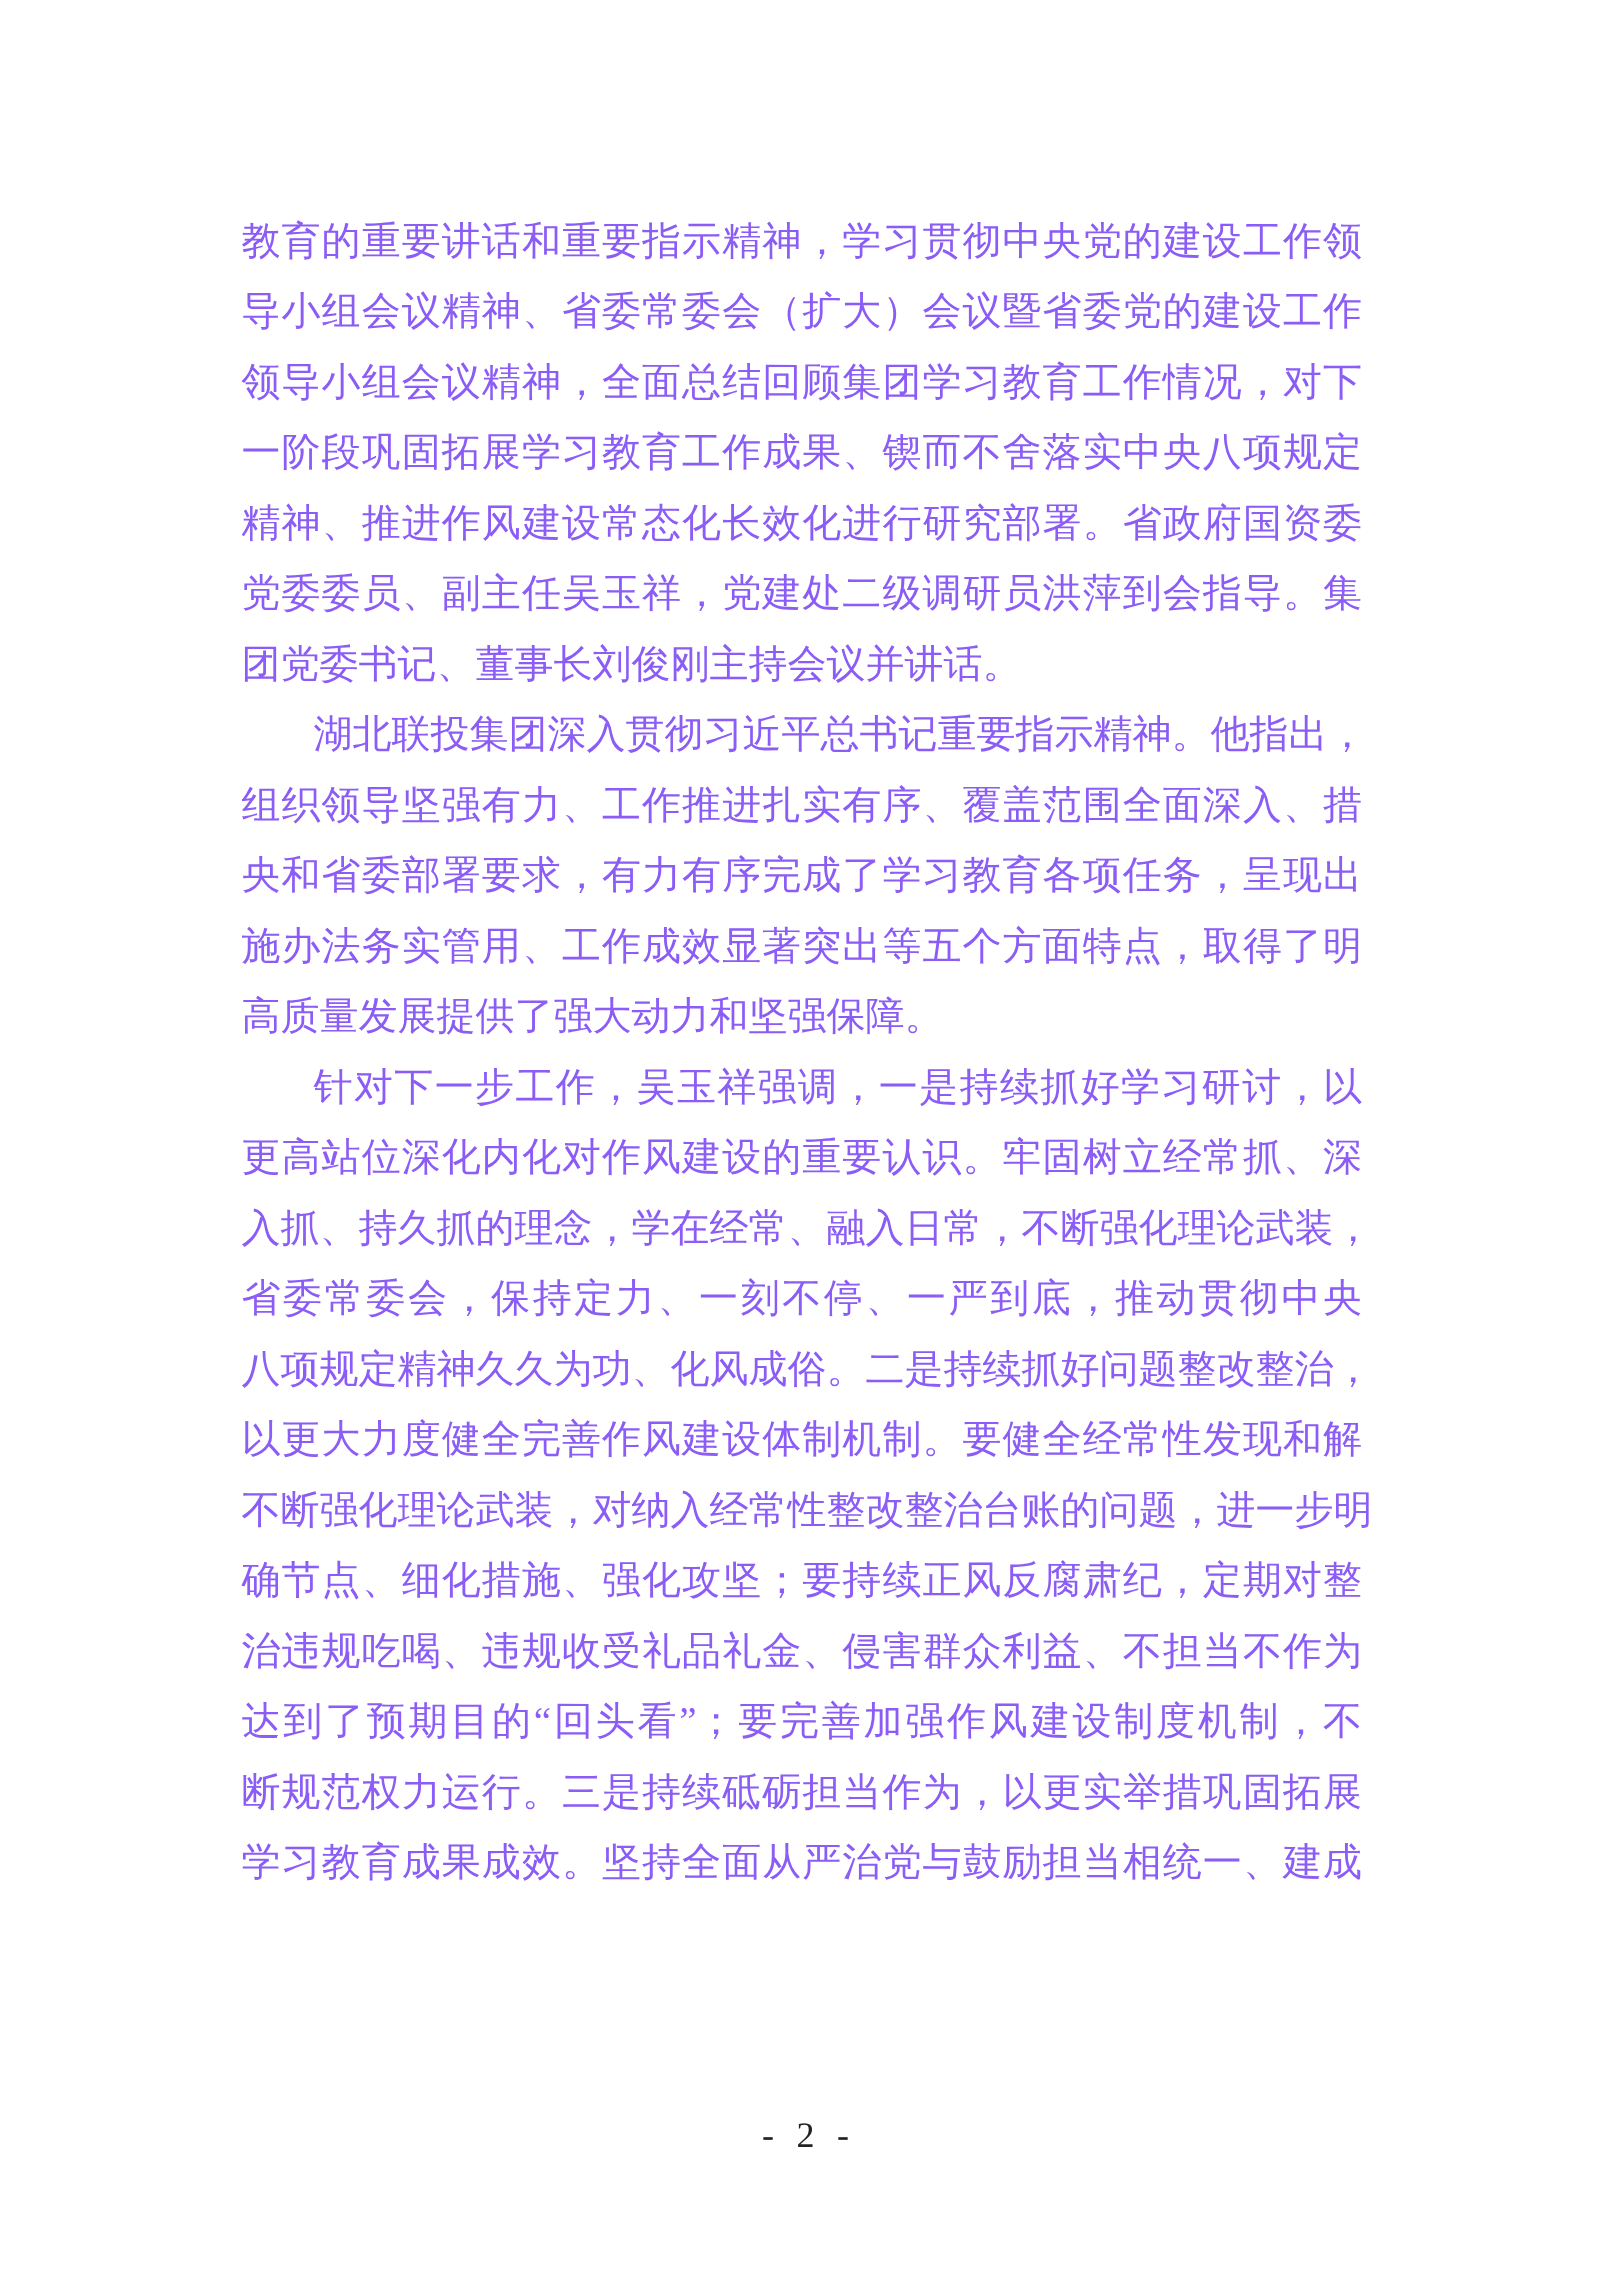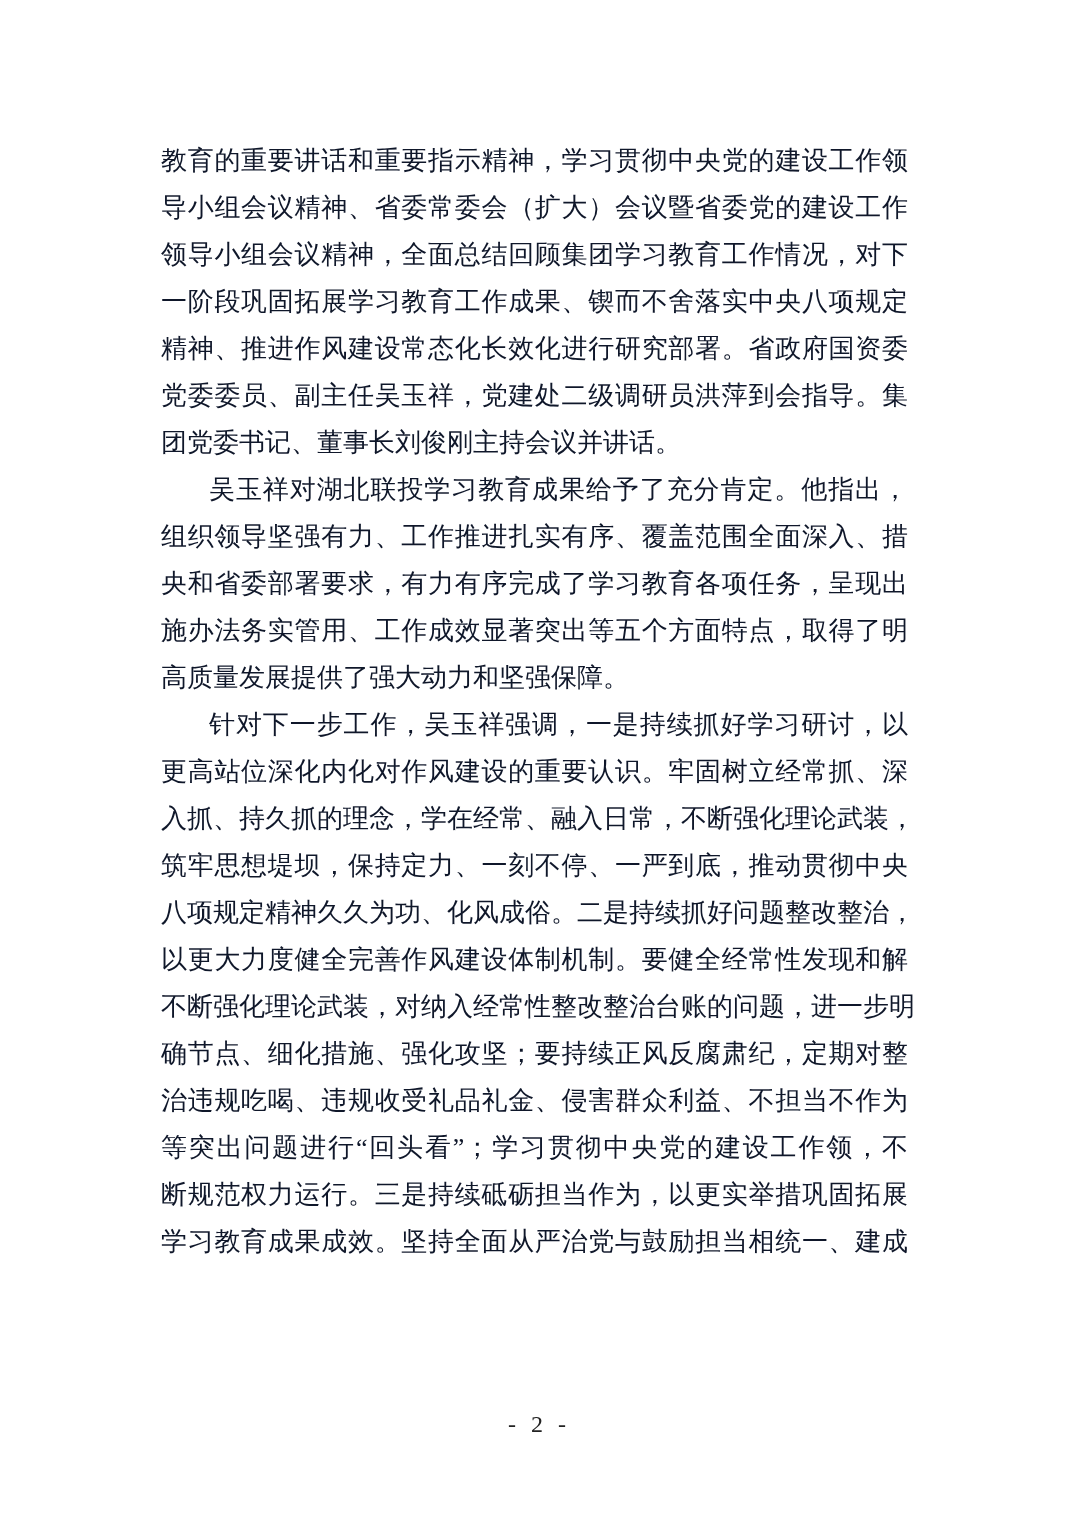--- a/index.html
+++ b/index.html
@@ -18,21 +18,21 @@
   .text-block {
     position: absolute;
     left: 161px;
     top: 137px;
     width: 747px;
   }
   .line {
     height: 47px;
     line-height: 47px;
     font-size: 26px;
-    color: #0f172a;
+    color: #8b5cf6;
     text-align: justify;
     text-align-last: justify;
     white-space: nowrap;
     letter-spacing: 0;
     font-family: Liberation Serif, serif;
   }
   .line.indent {
     text-indent: 48px;
   }
   .line.para-end {
@@ -56,33 +56,33 @@
 
 <div class="doc-page">
   <div class="text-block">
     <div class="line">教育的重要讲话和重要指示精神，学习贯彻中央党的建设工作领</div>
     <div class="line">导小组会议精神、省委常委会（扩大）会议暨省委党的建设工作</div>
     <div class="line">领导小组会议精神，全面总结回顾集团学习教育工作情况，对下</div>
     <div class="line">一阶段巩固拓展学习教育工作成果、锲而不舍落实中央八项规定</div>
     <div class="line">精神、推进作风建设常态化长效化进行研究部署。省政府国资委</div>
     <div class="line">党委委员、副主任吴玉祥，党建处二级调研员洪萍到会指导。集</div>
     <div class="line para-end">团党委书记、董事长刘俊刚主持会议并讲话。</div>
-    <div class="line indent">吴玉祥对湖北联投学习教育成果给予了充分肯定。他指出，</div>
+    <div class="line indent">湖北联投集团深入贯彻习近平总书记重要指示精神。他指出，</div>
     <div class="line">组织领导坚强有力、工作推进扎实有序、覆盖范围全面深入、措</div>
     <div class="line">央和省委部署要求，有力有序完成了学习教育各项任务，呈现出</div>
     <div class="line">施办法务实管用、工作成效显著突出等五个方面特点，取得了明</div>
     <div class="line para-end">高质量发展提供了强大动力和坚强保障。</div>
     <div class="line indent">针对下一步工作，吴玉祥强调，一是持续抓好学习研讨，以</div>
     <div class="line">更高站位深化内化对作风建设的重要认识。牢固树立经常抓、深</div>
     <div class="line">入抓、持久抓的理念，学在经常、融入日常，不断强化理论武装，</div>
-    <div class="line">筑牢思想堤坝，保持定力、一刻不停、一严到底，推动贯彻中央</div>
+    <div class="line">省委常委会，保持定力、一刻不停、一严到底，推动贯彻中央</div>
     <div class="line">八项规定精神久久为功、化风成俗。二是持续抓好问题整改整治，</div>
     <div class="line">以更大力度健全完善作风建设体制机制。要健全经常性发现和解</div>
     <div class="line">不断强化理论武装，对纳入经常性整改整治台账的问题，进一步明</div>
     <div class="line">确节点、细化措施、强化攻坚；要持续正风反腐肃纪，定期对整</div>
     <div class="line">治违规吃喝、违规收受礼品礼金、侵害群众利益、不担当不作为</div>
-    <div class="line">等突出问题进行“回头看”；学习贯彻中央党的建设工作领，不</div>
+    <div class="line">达到了预期目的“回头看”；要完善加强作风建设制度机制，不</div>
     <div class="line">断规范权力运行。三是持续砥砺担当作为，以更实举措巩固拓展</div>
     <div class="line">学习教育成果成效。坚持全面从严治党与鼓励担当相统一、建成</div>
   </div>
 
   <div class="page-num">- 2 -</div>
 </div>
 
 </body></html>

